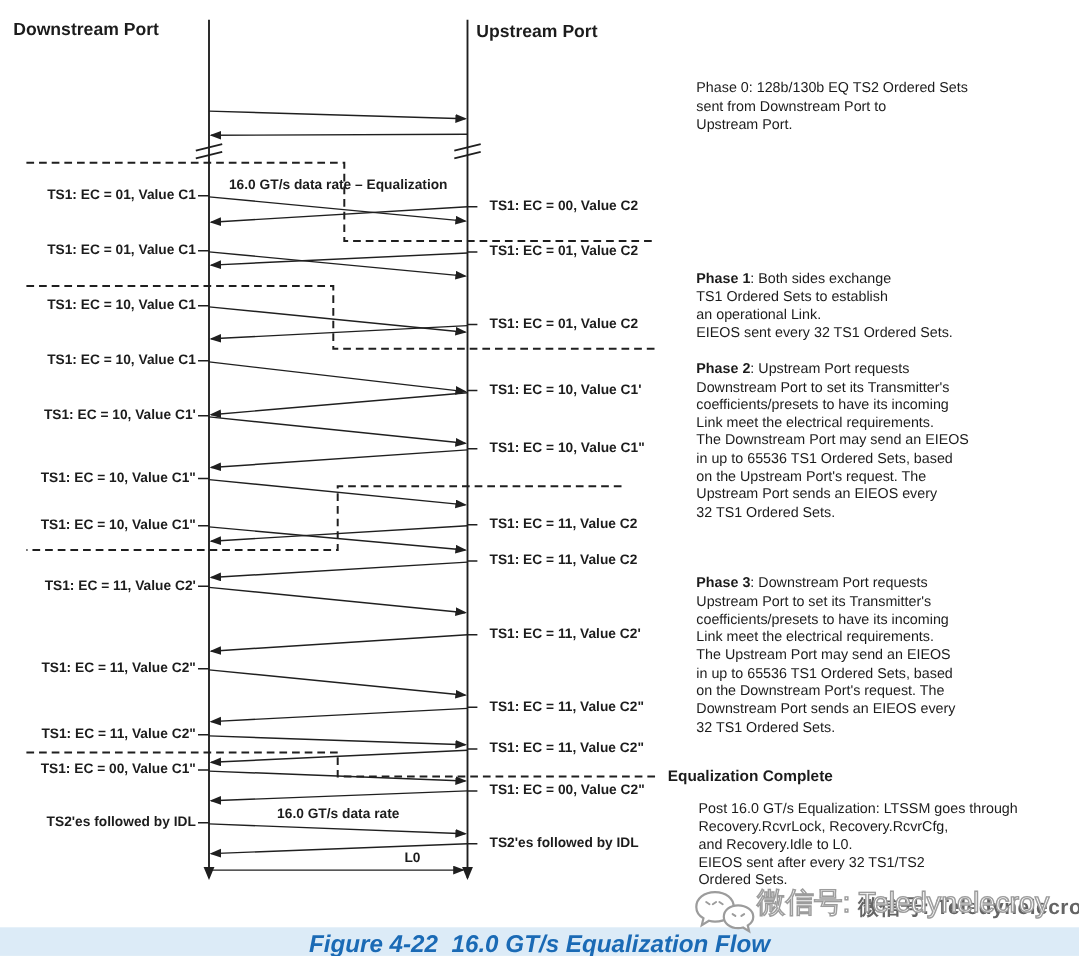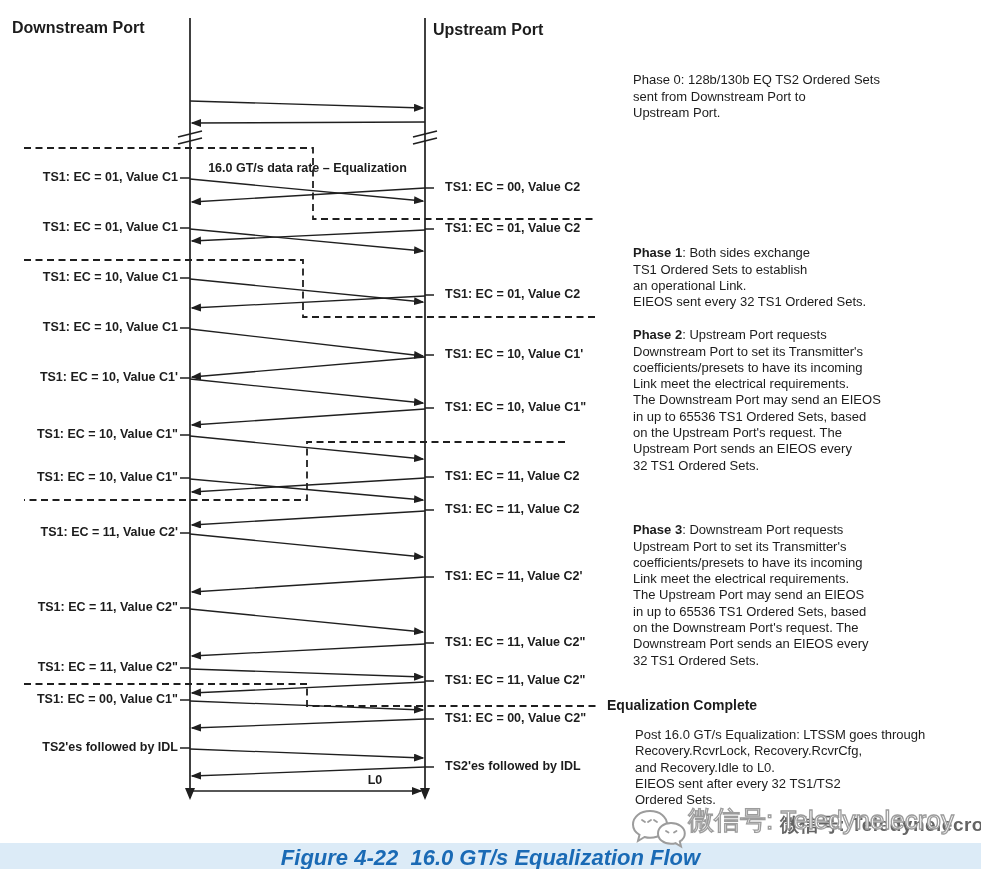--- a/index.html
+++ b/index.html
@@ -85,20 +85,21 @@
       <line x1="190" y1="749" x2="423" y2="758" marker-end="url(#ah)"></line>
       <line x1="425" y1="767" x2="192" y2="776" marker-end="url(#ah)"></line>
       <line x1="190" y1="791" x2="421" y2="791" marker-end="url(#ah)"></line>
     </g>
   </svg>
 
   <div class="hdr" style="left:12px;top:19px">Downstream Port</div>
   <div class="hdr" style="left:433px;top:21px">Upstream Port</div>
 
   <div class="center-note" style="top:161px">16.0 GT/s data rate – Equalization</div>
+  <div class="center-note" style="top:733px">16.0 GT/s data rate</div>
   <div class="center-note" style="left:345px;width:60px;top:773px">L0</div>
 
   <div class="lbl l" style="top:170px">TS1: EC = 01, Value C1</div>
   <div class="lbl l" style="top:220px">TS1: EC = 01, Value C1</div>
   <div class="lbl l" style="top:270px">TS1: EC = 10, Value C1</div>
   <div class="lbl l" style="top:320px">TS1: EC = 10, Value C1</div>
   <div class="lbl l" style="top:370px">TS1: EC = 10, Value C1'</div>
   <div class="lbl l" style="top:427px">TS1: EC = 10, Value C1"</div>
   <div class="lbl l" style="top:470px">TS1: EC = 10, Value C1"</div>
   <div class="lbl l" style="top:525px">TS1: EC = 11, Value C2'</div>

